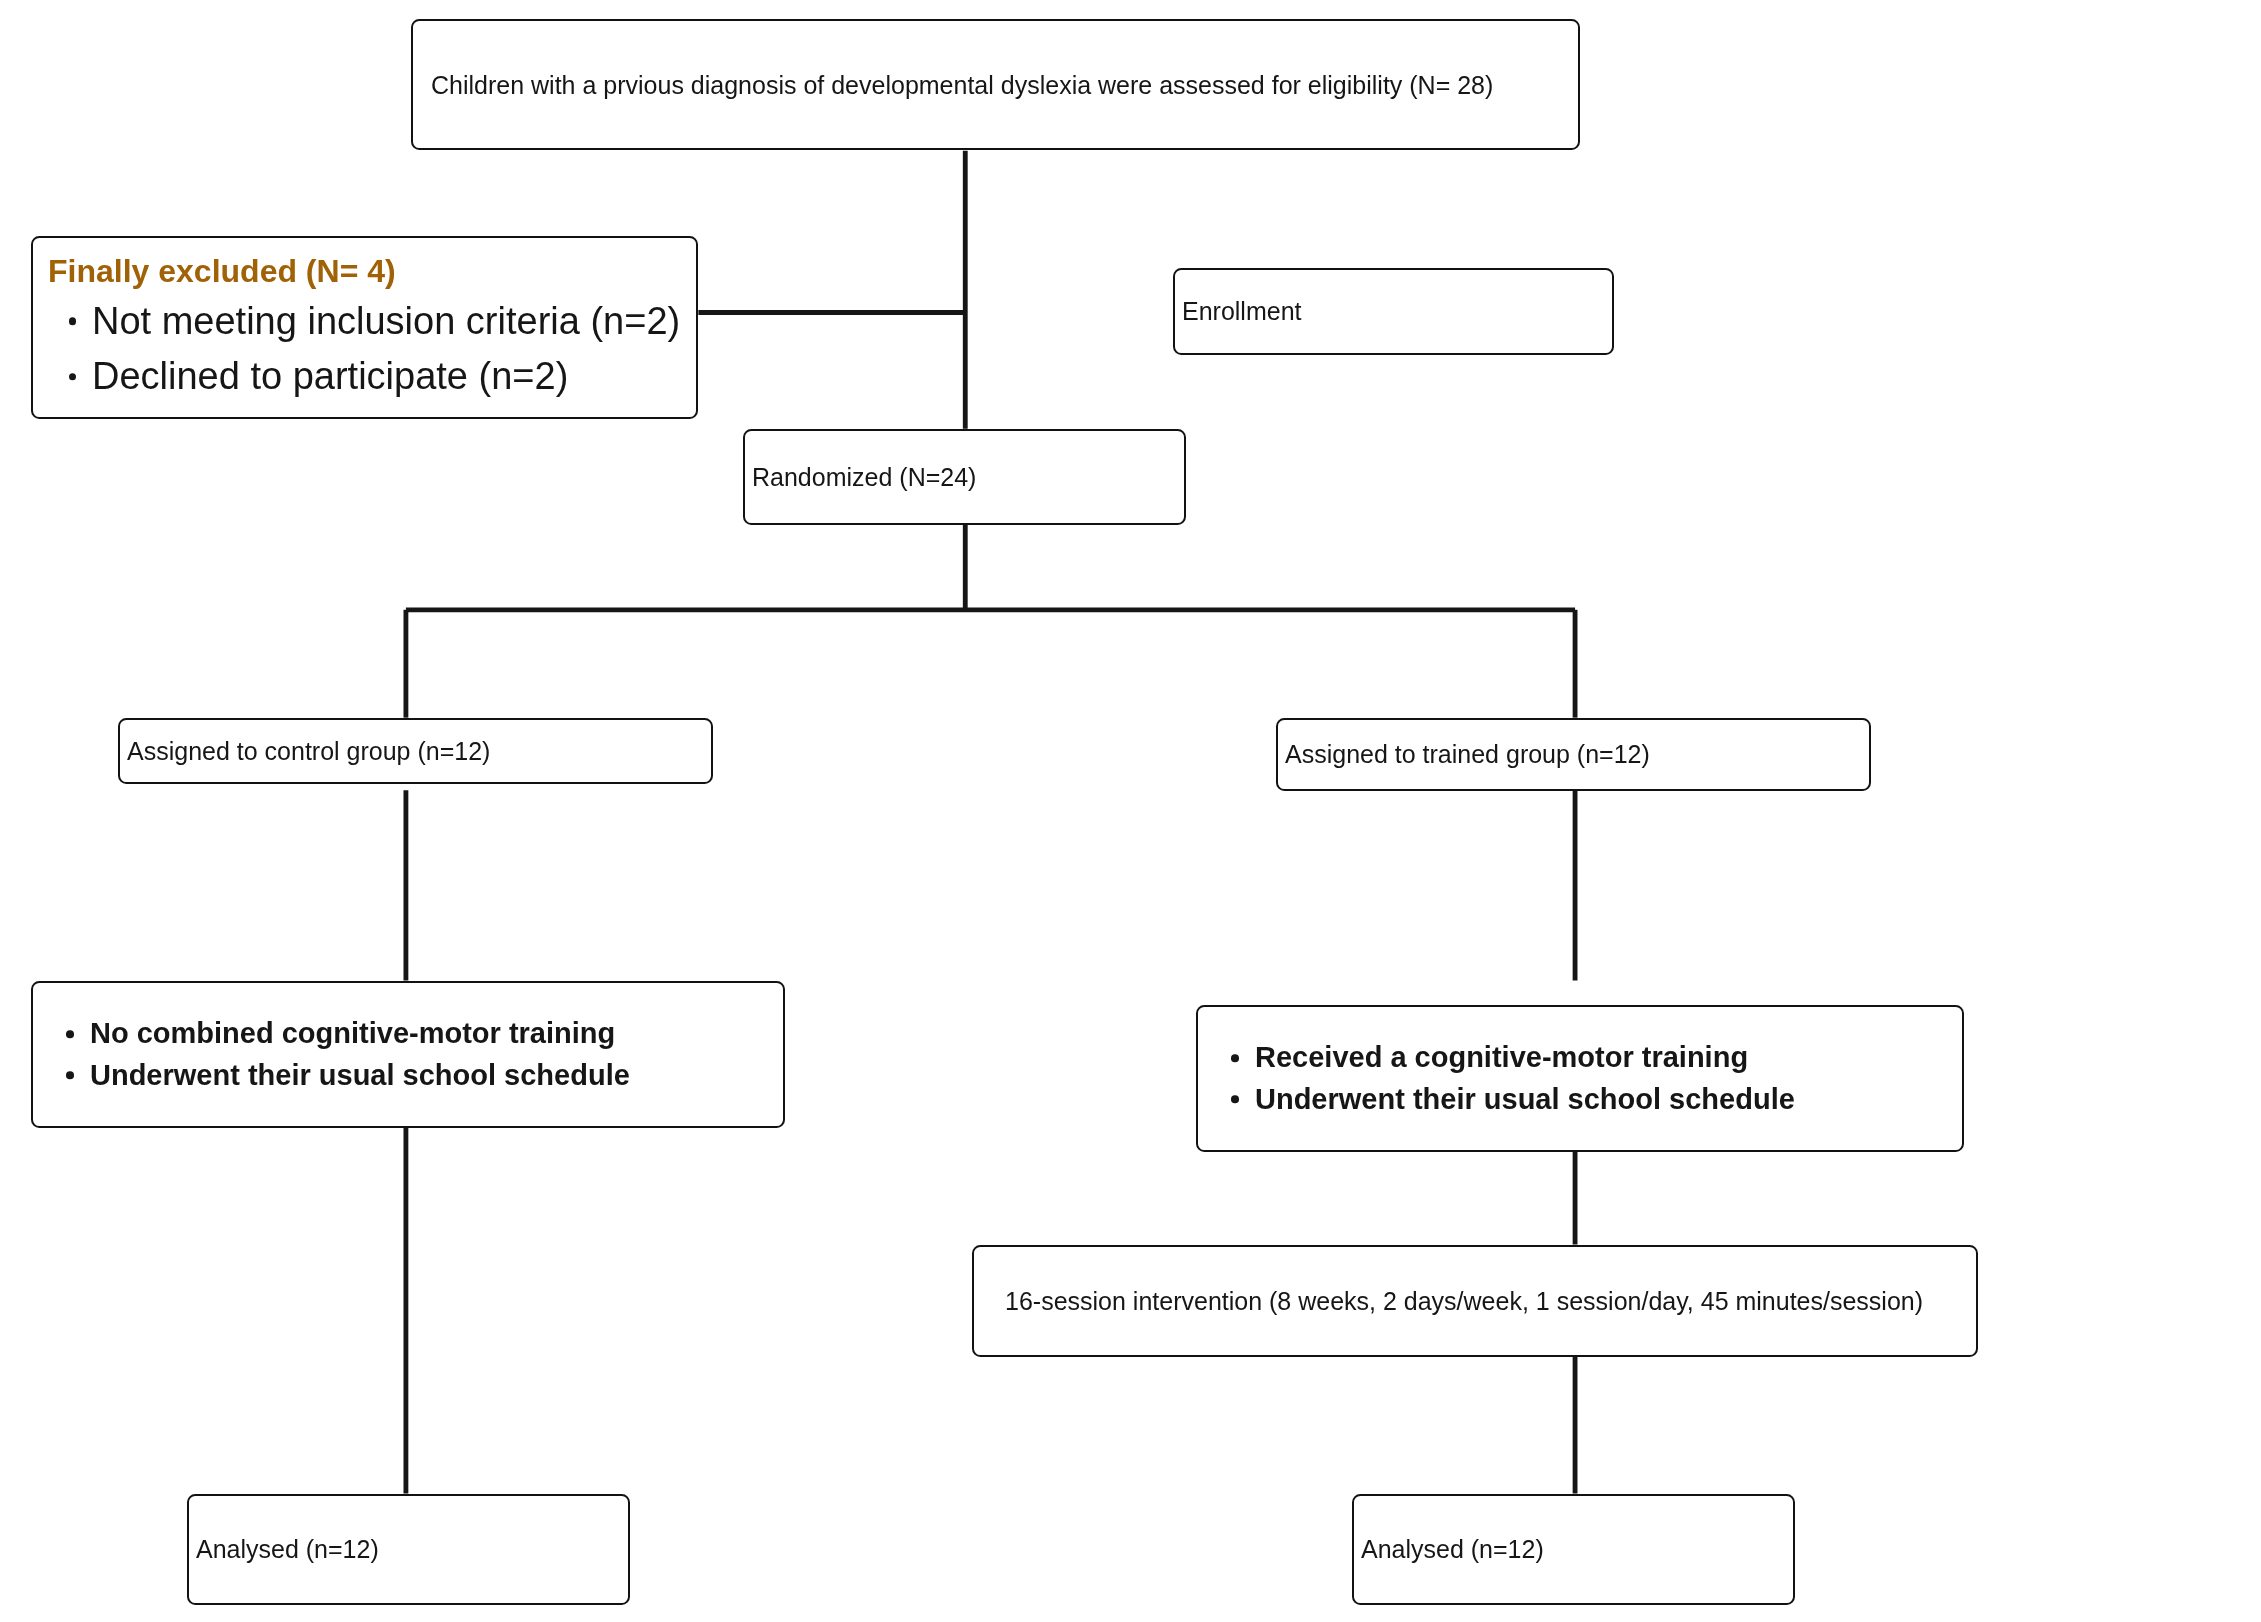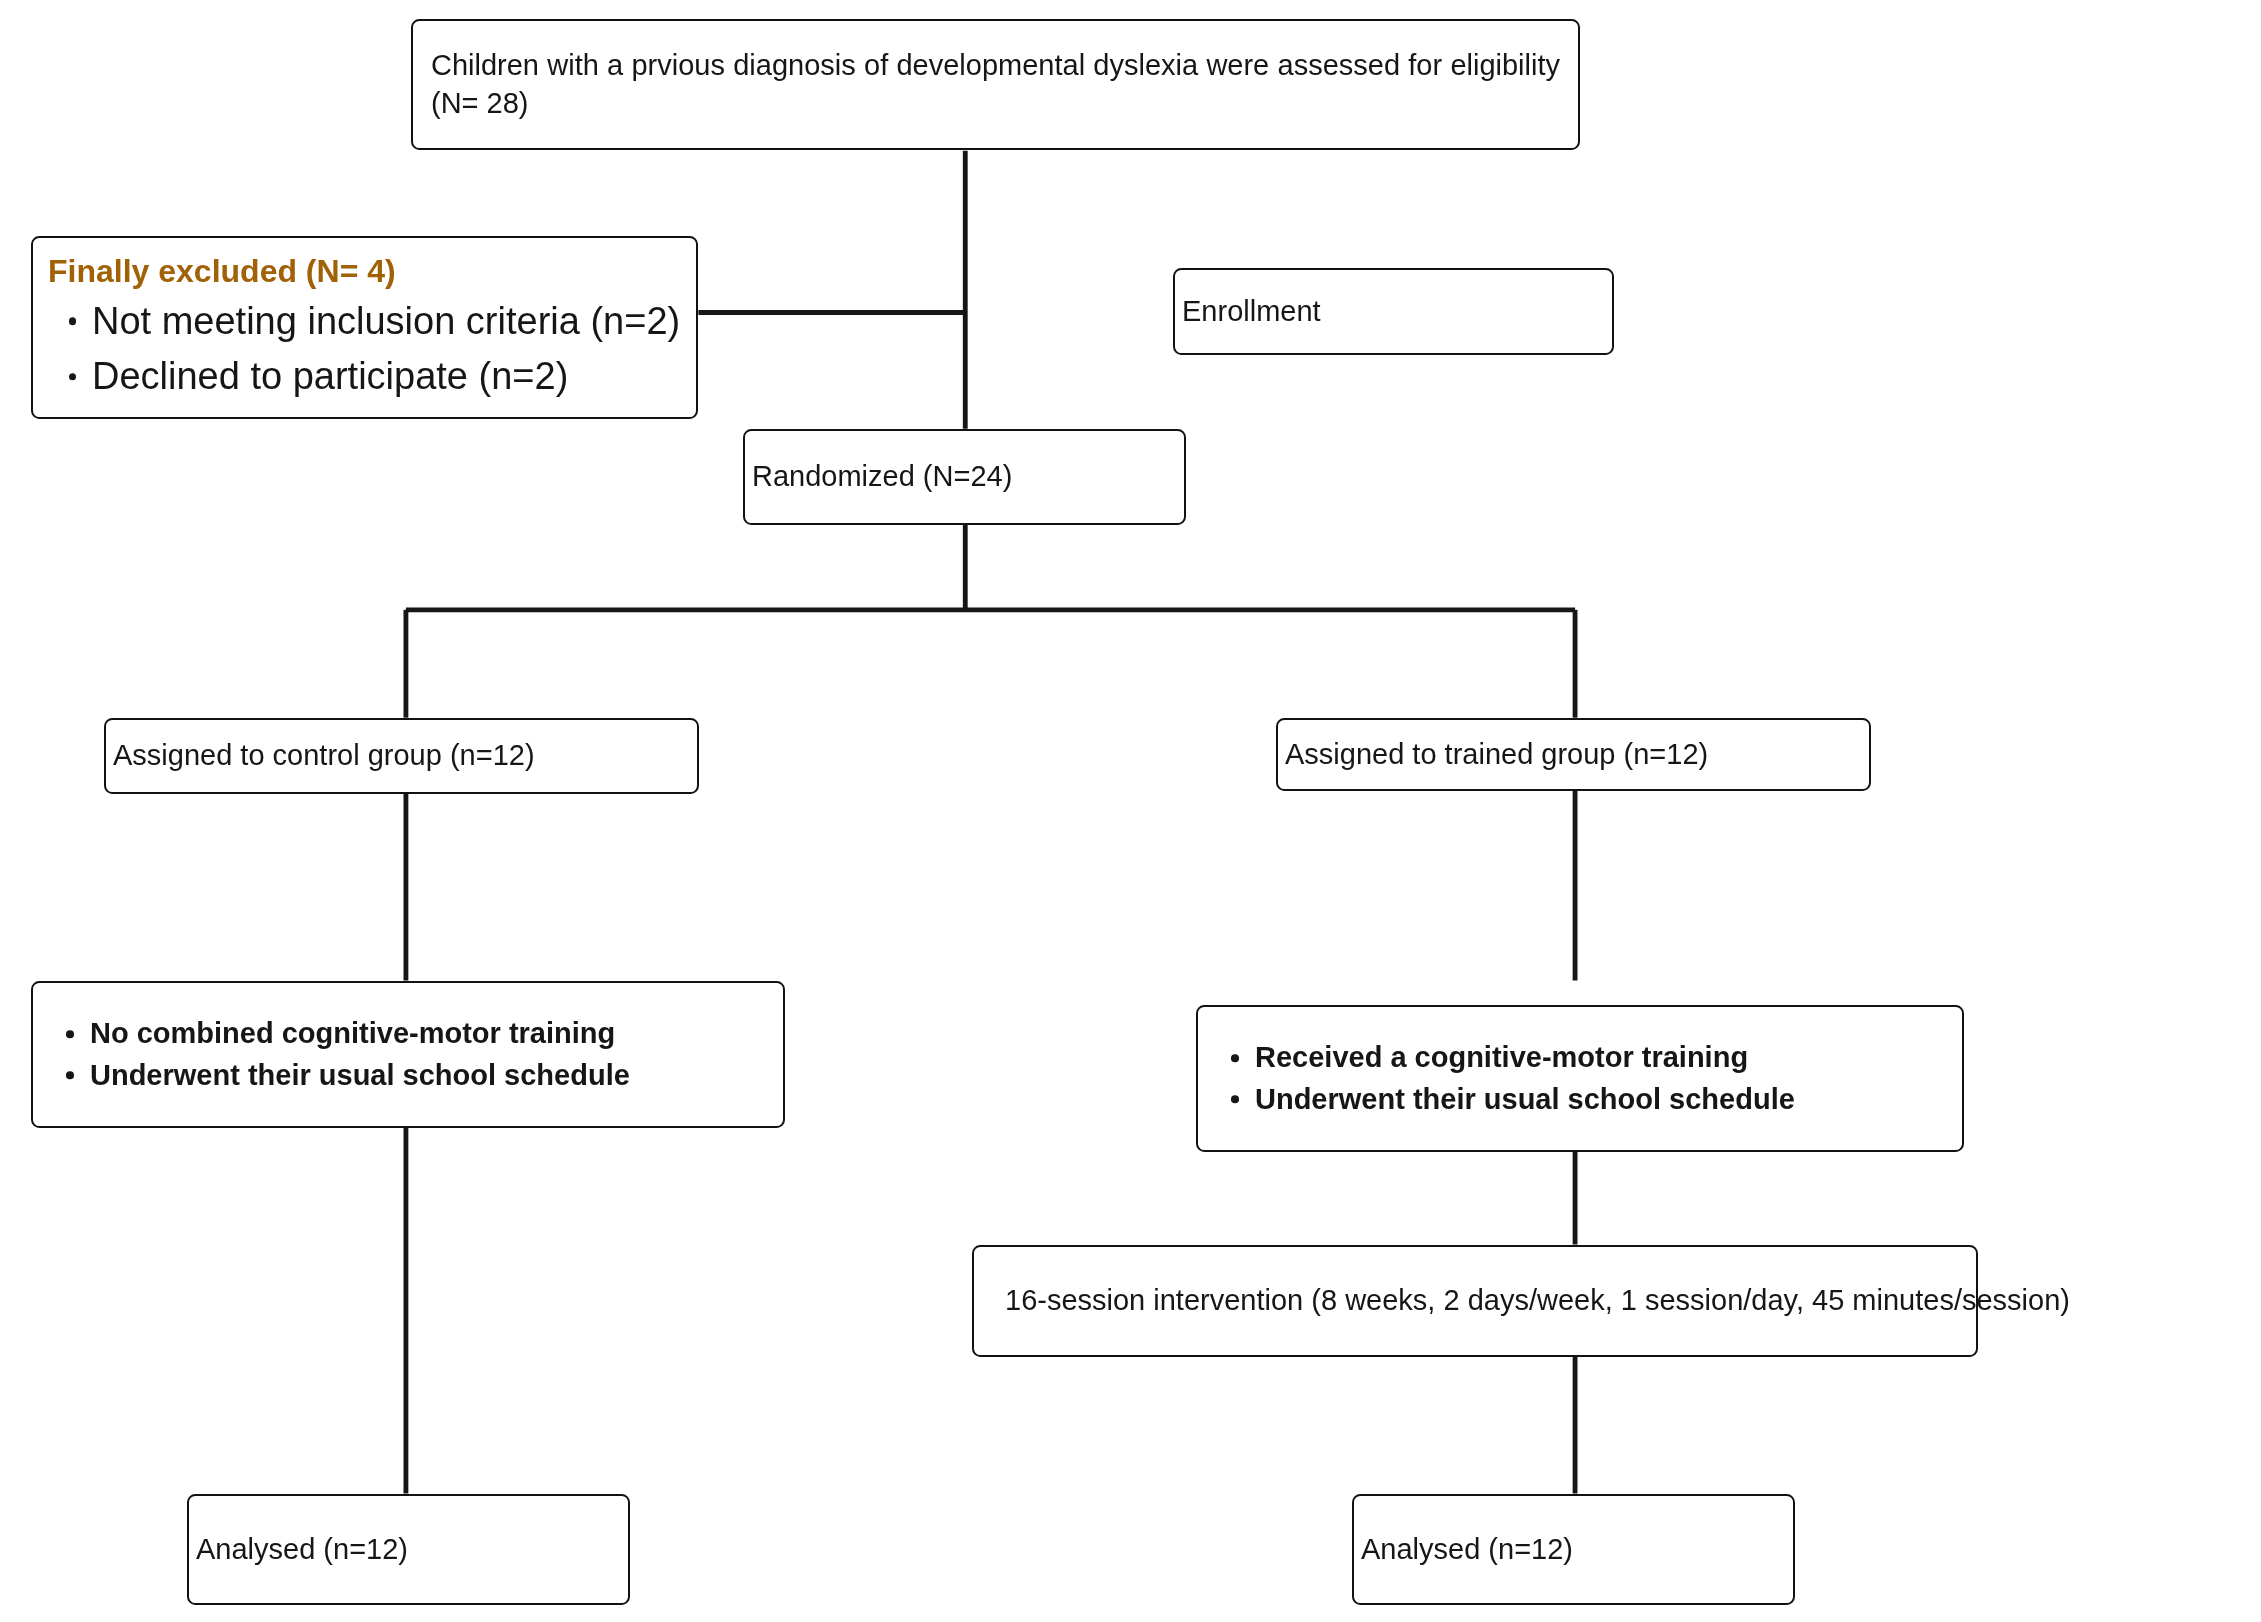--- a/index.html
+++ b/index.html
@@ -36,21 +36,21 @@
     display: flex;
     flex-direction: column;
     justify-content: center;
     z-index: 2;
   }
   .node.center-text {
     align-items: flex-start;
     text-align: center;
   }
   .node-text {
-    font-size: 29px;
+    font-size: 25px;
     line-height: 1.30;
     color: #161616;
     padding: 0 12.4px;
   }
   .node-text.justified {
     text-align: justify;
     text-align-last: left;
     padding: 0 18px;
   }
   .node-text.nowrap {
@@ -112,21 +112,21 @@
     height: 7.6px;
     background: #161616;
     border-radius: 50%;
   }
 
   
   #node-eligibility   { left: 411px;  top: 19.4px;   width: 1169px; height: 131px; }
   #node-excluded      { left: 31px;   top: 236px;  width: 667px;  height: 183px; }
   #node-enrollment    { left: 1173px; top: 268px;  width: 441px;  height: 87px; }
   #node-randomized    { left: 743px; top: 429px;  width: 443px;  height: 96px; }
-  #node-control-assign{ left: 104px;  top: 718px; width: 595px;  height: 76px; }
+  #node-control-assign{ left: 118px;  top: 718px; width: 595px;  height: 66px; }
   #node-trained-assign{ left: 1276px; top: 718px; width: 595px;  height: 73px; }
   #node-control-arms  { left: 31px;   top: 981px; width: 754px; height: 147px; }
   #node-trained-arms  { left: 1196px; top: 981px; width: 768px; height: 147px; margin-top: 24px; }
   #node-intervention  { left: 972px; top: 1245px; width: 1006px; height: 112px; padding-left: 24px; }
   #node-control-analysed { left: 187px;  top: 1494px; width: 443px; height: 111px; }
   #node-trained-analysed { left: 1352px; top: 1494px; width: 443px; height: 111px; }
 </style>
 </head>
 <body>
 

